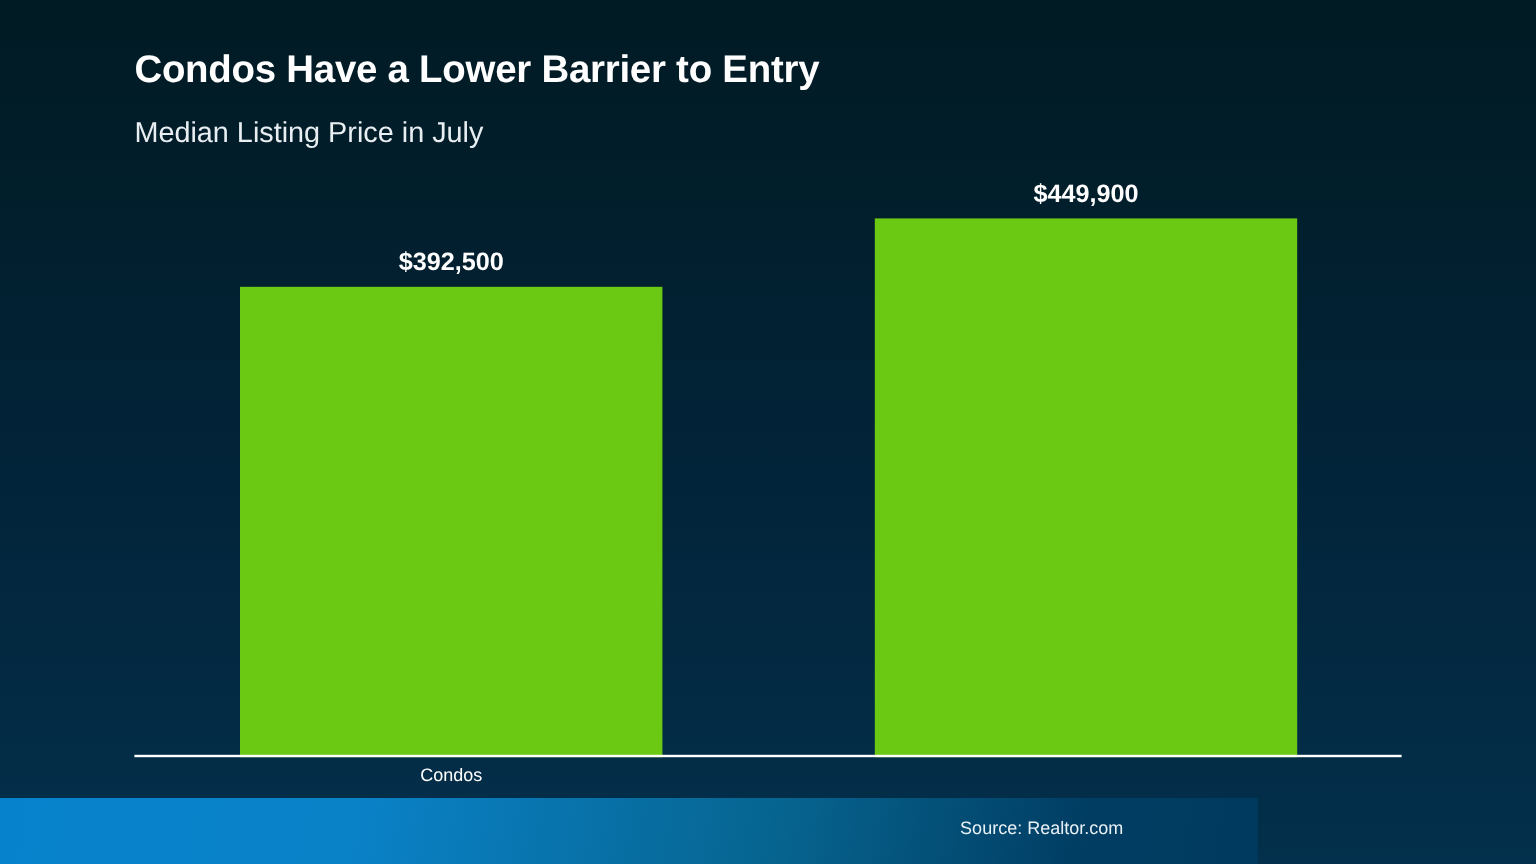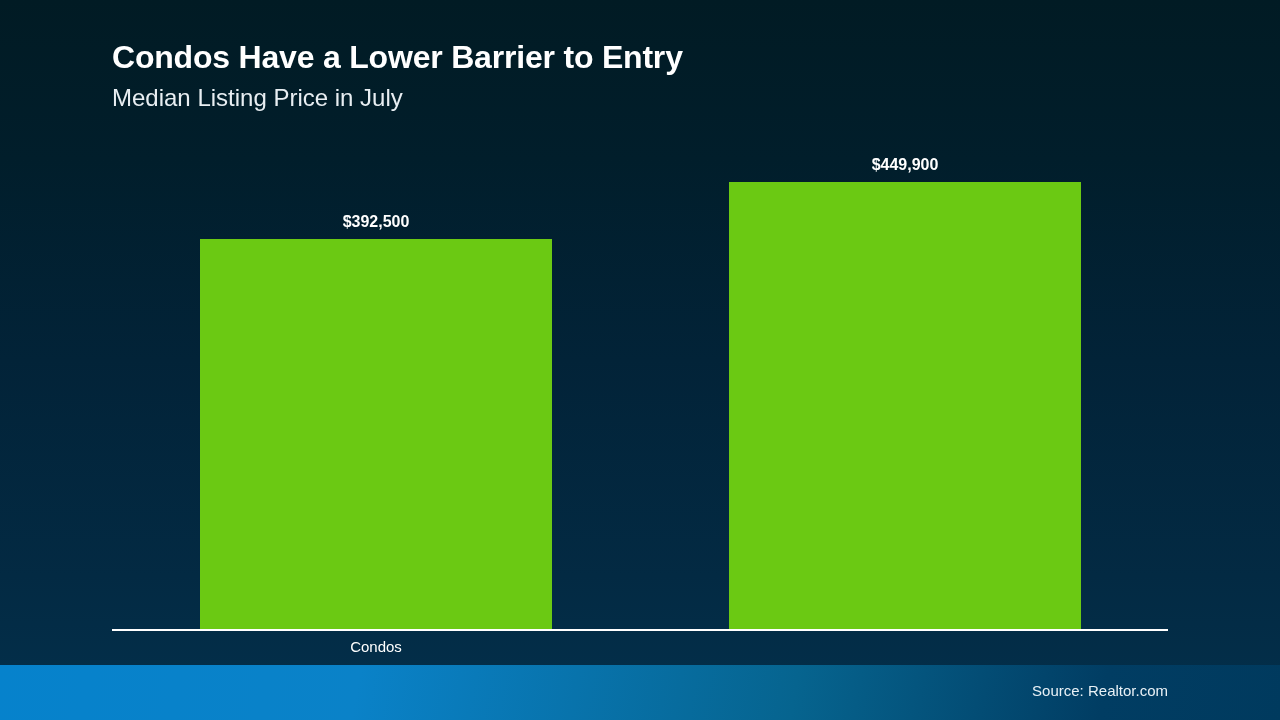--- a/index.html
+++ b/index.html
@@ -27,21 +27,21 @@
   }
   #chart-title {
     font-size:32px;
     font-weight:bold;
     color:#ffffff;
     letter-spacing:-0.2px;
     line-height:1.08;
     white-space:nowrap;
   }
   #chart-subtitle {
-    margin-top:9px;
+    margin-top:22px;
     font-size:24px;
     font-weight:normal;
     color:#e8eef2;
     line-height:1.15;
     white-space:nowrap;
   }
 
   
   #plot {
     position:absolute;
@@ -67,21 +67,21 @@
     background:#6bc913;
   }
   #bar-0 { height:349px; }
   #bar-1 { height:402px; }
 
   .bar-value {
     position:absolute;
     left:0;
     width:352px;
     text-align:center;
-    font-size:16px;
+    font-size:21px;
     font-weight:bold;
     color:#ffffff;
     white-space:nowrap;
   }
   #bar-value-0 { bottom:357px; }
   #bar-value-1 { bottom:410px; }
 
   
   #axis-line {
     position:absolute;
@@ -109,21 +109,21 @@
     white-space:nowrap;
   }
   #category-label-0 { left:88px; }
   #category-label-1 { left:617px; }
 
   
   #footer-bar {
     position:absolute;
     left:0;
     top:665px;
-    width:1280px;
+    width:1048px;
     height:55px;
     background:linear-gradient(100deg, #0682cc 0%, #0a82c8 28%, #06648f 62%, #013d63 86%, #003a5e 100%);
   }
   #source-text {
     position:absolute;
     right:112px;
     top:17px;
     font-size:15px;
     color:#e9f1f6;
     white-space:nowrap;

